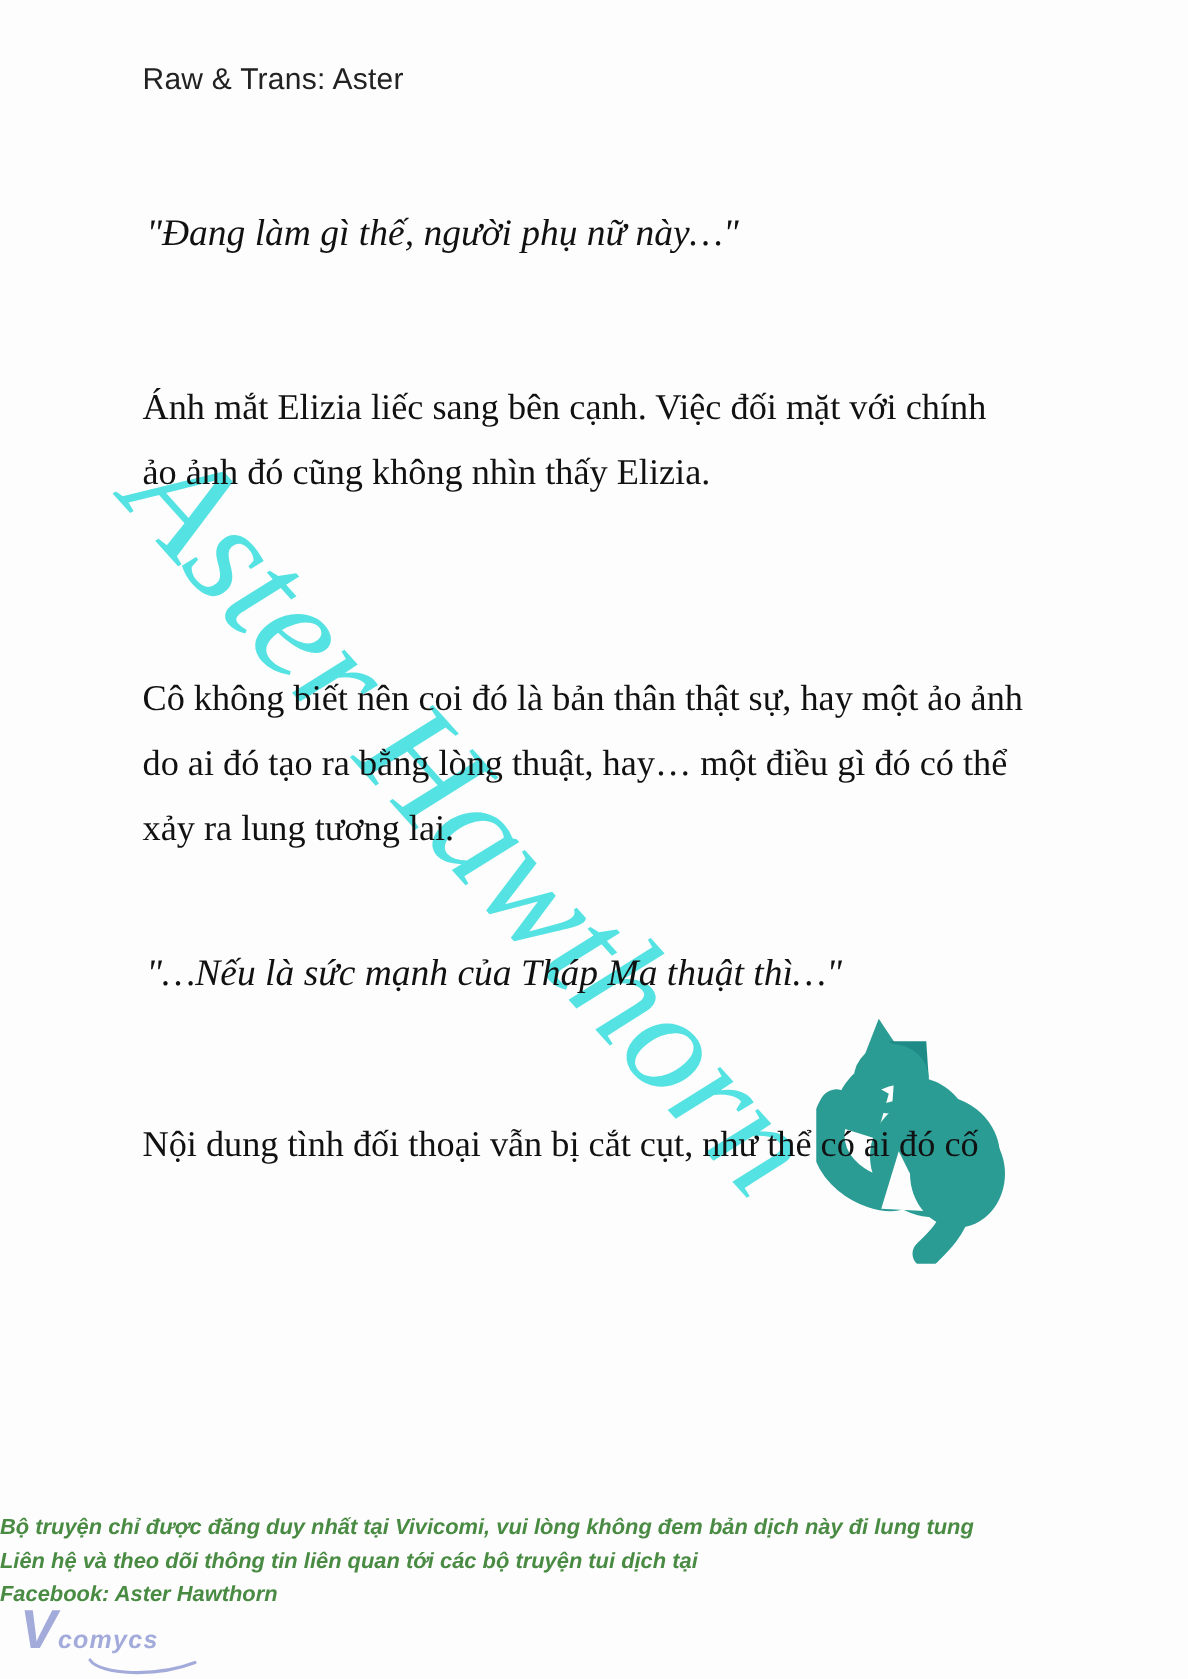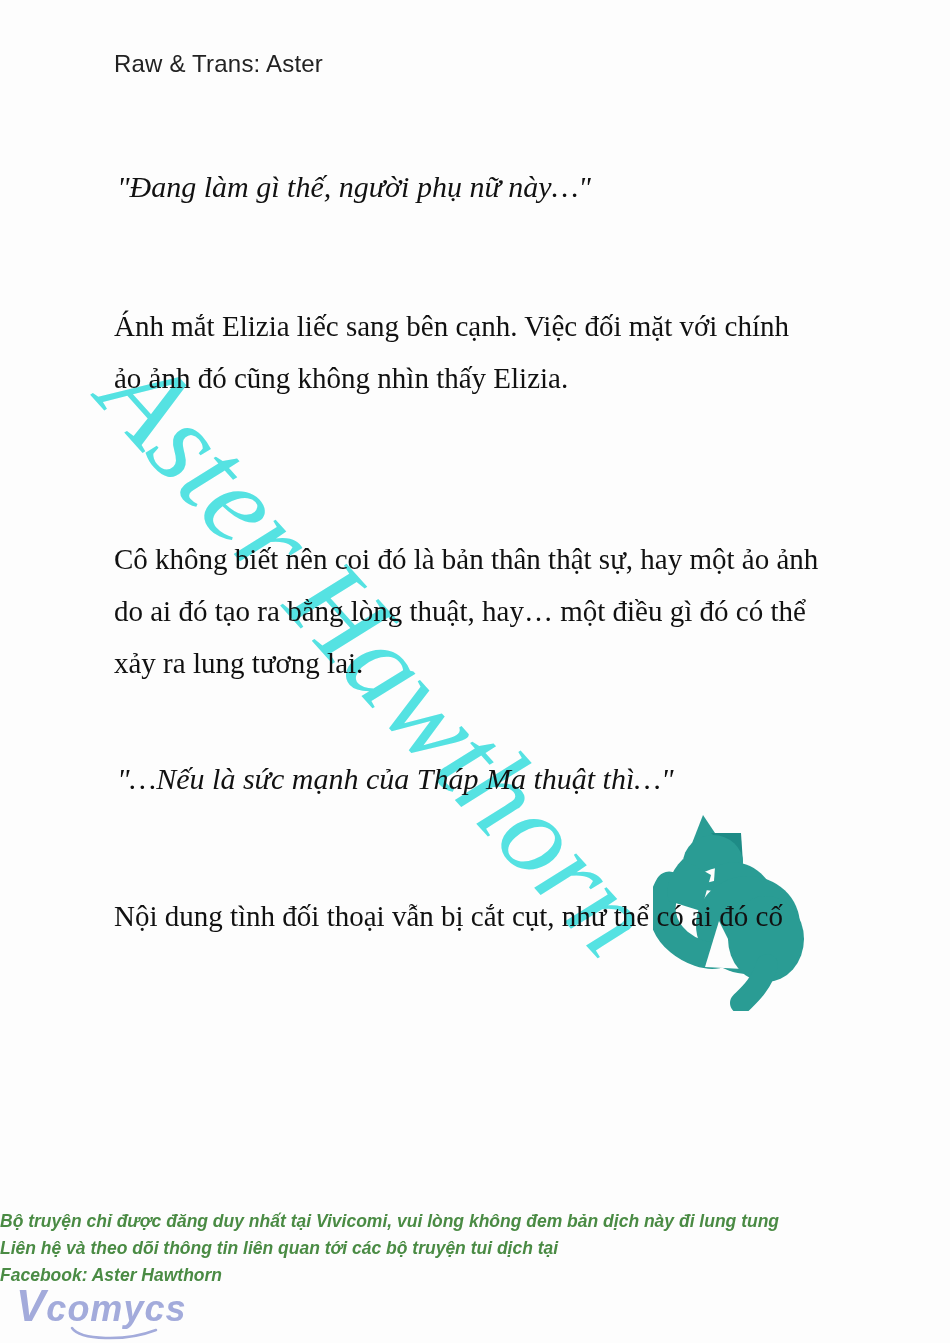--- a/index.html
+++ b/index.html
@@ -65,21 +65,21 @@
     line-height:27px;
     color:#4a8b44;
   }
   .logo{
     position:absolute;
     z-index:3;
     left:16px;top:1288px;
     font-family:"Liberation Sans", sans-serif;
     font-weight:bold;
     font-style:italic;
-    font-size:36px;
+    font-size:20px;
     letter-spacing:1px;
     color:#a3abdb;
     display:block;
   }
   .logo::first-letter{
     font-size:44px;
     line-height:32px;
   }
   .logo-swash{
     position:absolute;

